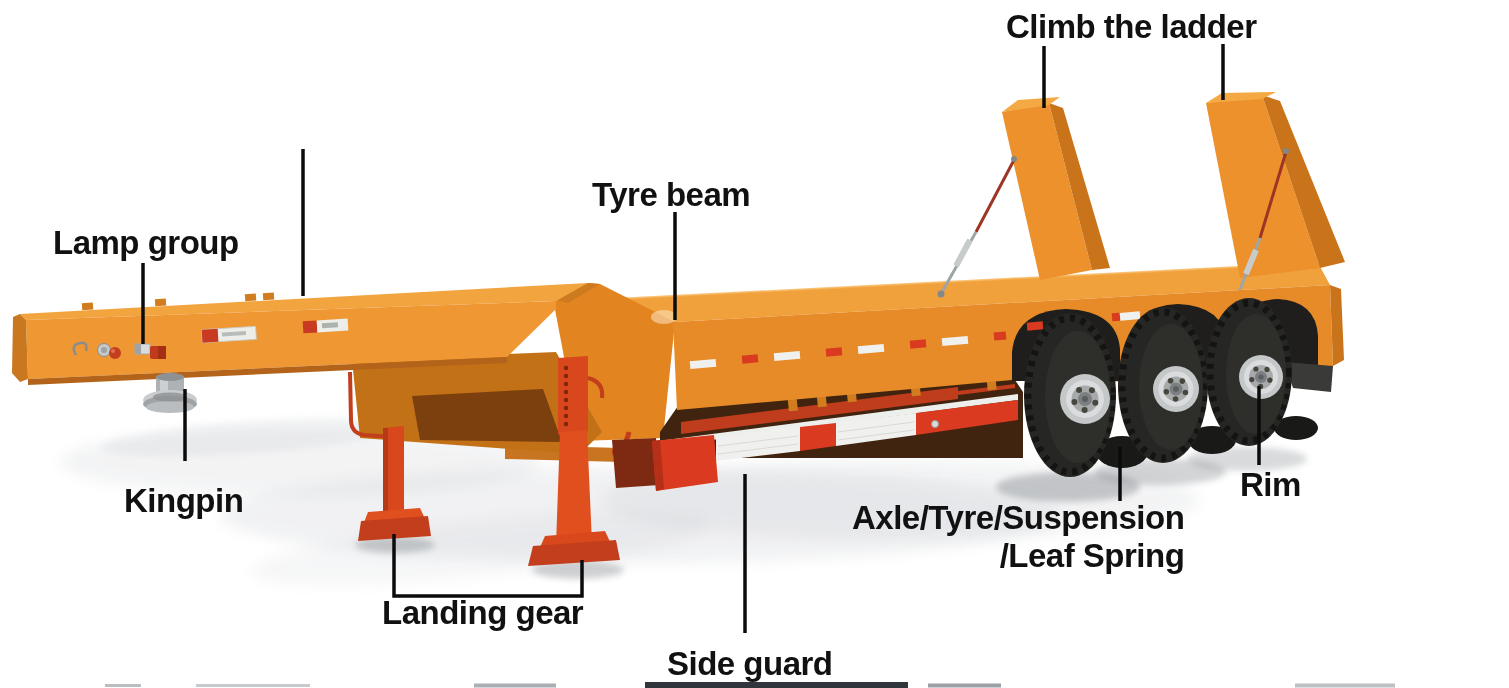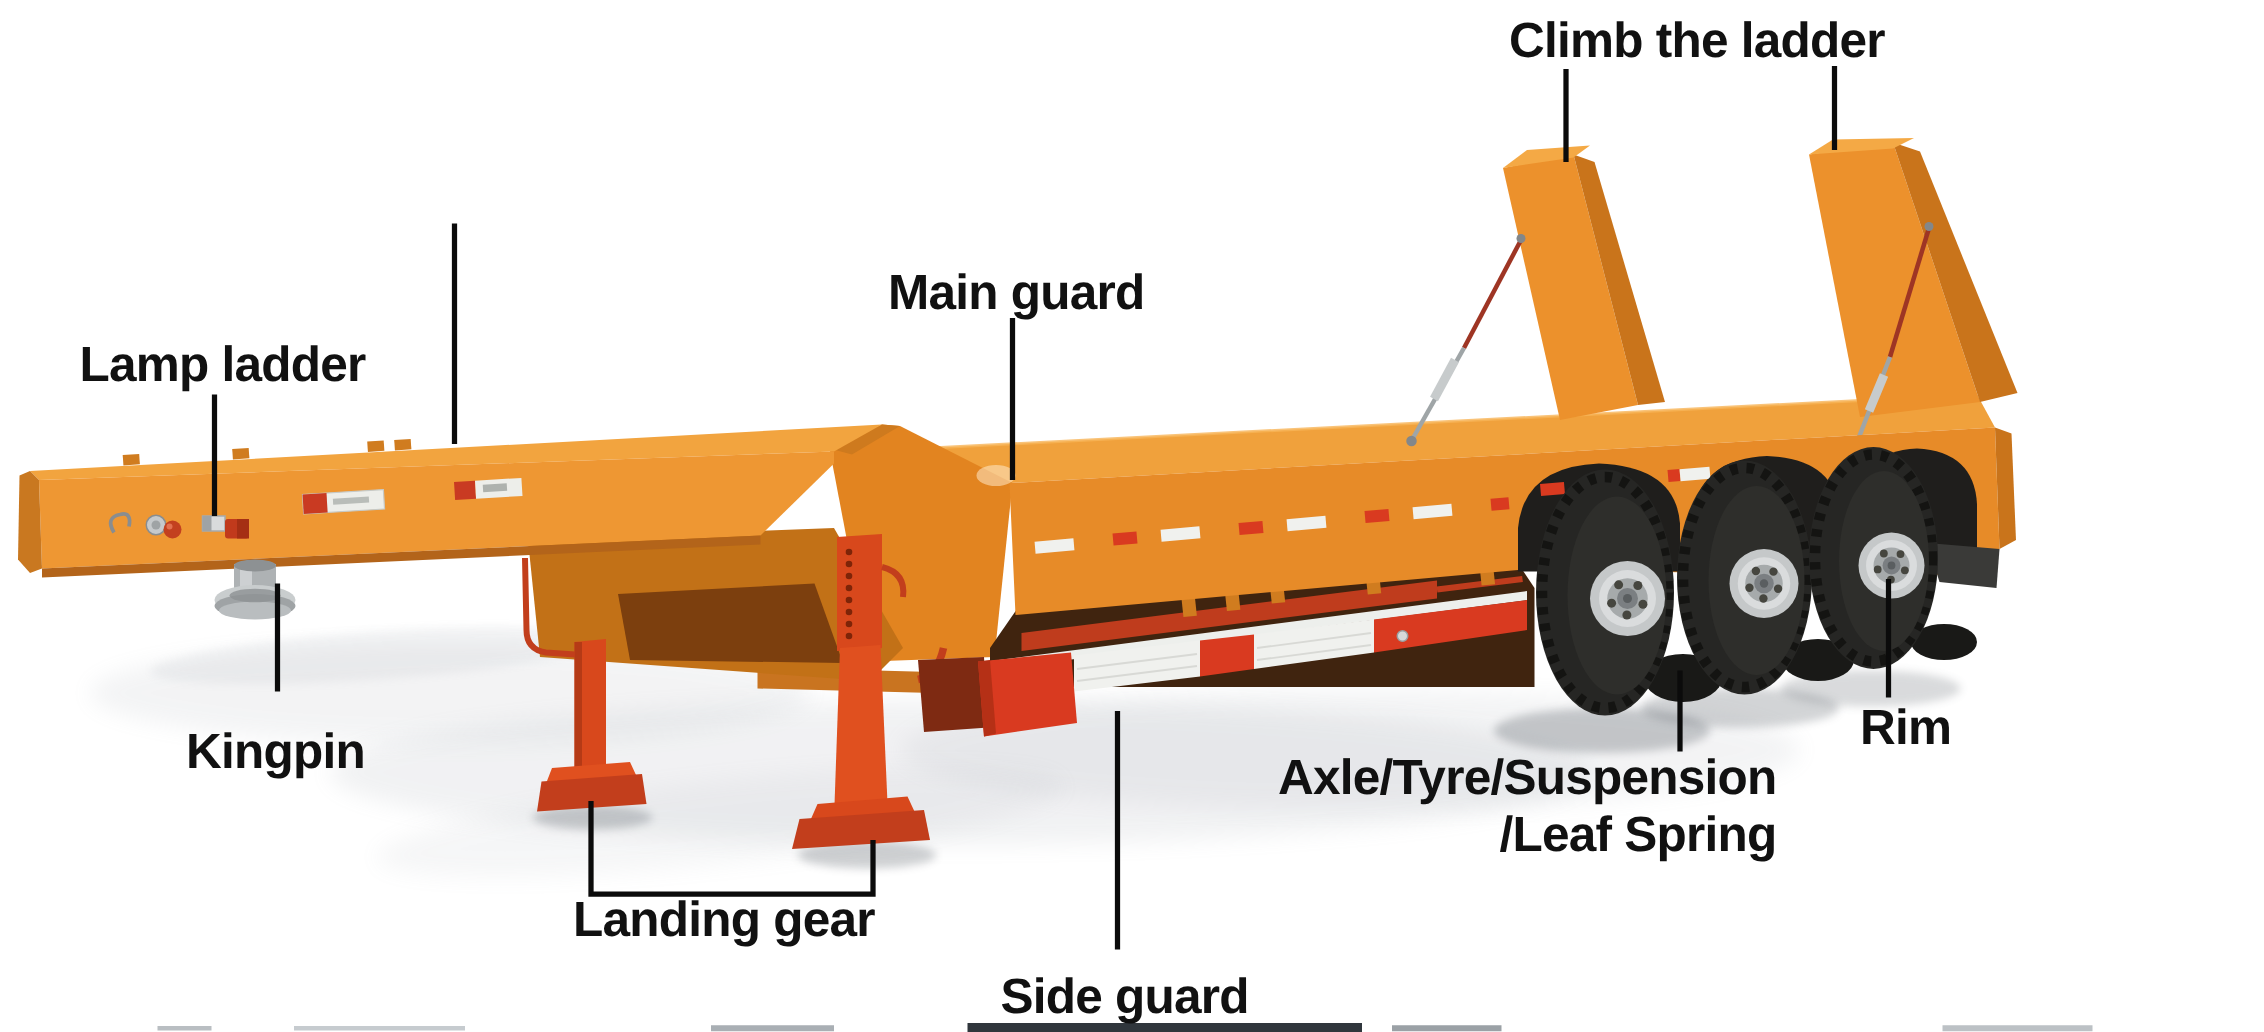--- a/index.html
+++ b/index.html
@@ -284,22 +284,22 @@
     <rect x="105" y="684" width="36" height="3" fill="#B9BEC2"></rect>
     <rect x="196" y="684" width="114" height="3" fill="#C6CBCF"></rect>
     <rect x="474" y="683.5" width="82" height="4" fill="#A9AFB4"></rect>
     <rect x="645" y="682" width="263" height="6" fill="#30363C"></rect>
     <rect x="928" y="683.5" width="73" height="4" fill="#9BA1A6"></rect>
     <rect x="1295" y="683.5" width="100" height="4" fill="#BCC1C5"></rect>
   </g>
 </svg>
 
 <div class="label lbl-climb">Climb the ladder</div>
-<div class="label lbl-mainbeam">Main guard</div>
-<div class="label lbl-lampgroup">Lamp ladder</div>
+<div class="label lbl-mainbeam">Tyre beam</div>
+<div class="label lbl-lampgroup">Lamp group</div>
 <div class="label lbl-kingpin">Kingpin</div>
 <div class="label lbl-landing">Landing gear</div>
 <div class="label lbl-sideguard">Side guard</div>
 <div class="label lbl-axle">
   <div>Axle/Tyre/Suspension</div>
   <div>/Leaf Spring</div>
 </div>
 <div class="label lbl-rim">Rim</div>
 
 </div>

